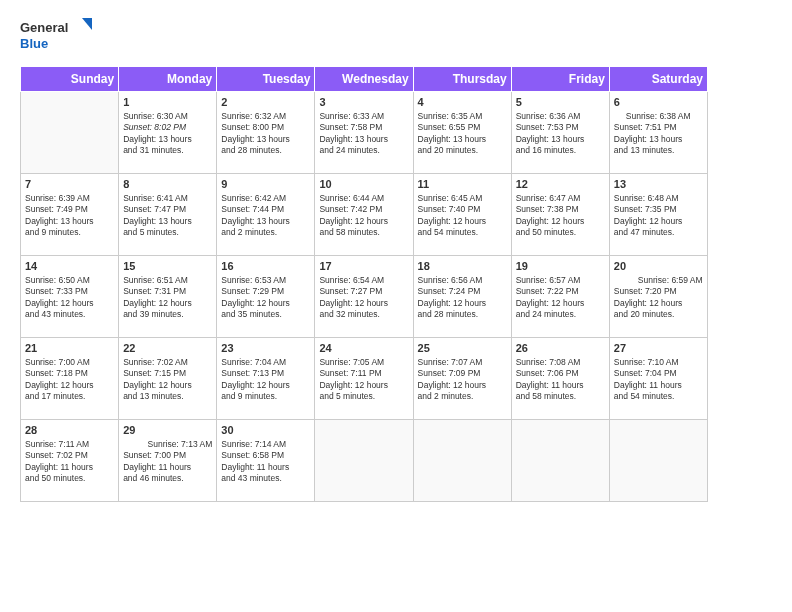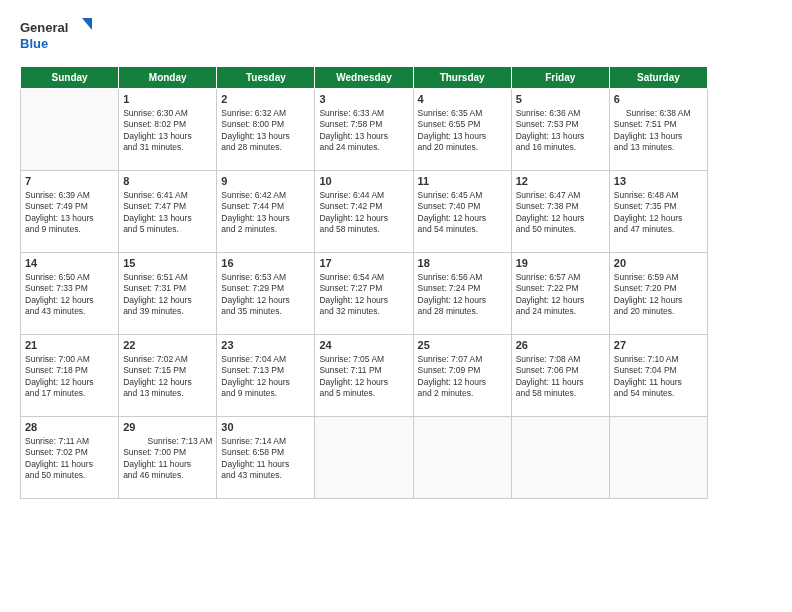--- a/index.html
+++ b/index.html
@@ -38,25 +38,25 @@
     .location {
       font-size: 14px;
       color: #555;
     }
     .calendar {
       width: 100%;
       border-collapse: collapse;
       font-size: 9.5px;
     }
     .calendar thead tr th {
-      background: #15803d;
+      background: #8b5cf6;
       color: #fff;
       padding: 5px 4px;
-      text-align: center;
-      font-size: 10px;
+      text-align: right;
+      font-size: 12px;
       font-weight: bold;
       border: 1px solid #fff;
     }
     .calendar tbody tr td {
       border: 1px solid #ccc;
       padding: 3px 4px;
       vertical-align: top;
       width: calc(100% / 7);
       height: 82px;
       color: #333;
@@ -105,21 +105,21 @@
           <th>Friday</th>
           <th>Saturday</th>
         </tr>
     </thead>
     <tbody id="tbody">
         <tr>
           <td class="empty-cell"></td>
           <td>
             <span class="day-number">1</span>
             <span class="day-info" style="display: block;">Sunrise: 6:30 AM</span>
-            <span class="day-info" style="display: block;">Sunset: 8:02 PM</span>
+            <span class="day-info" style="display: block; font-style: italic;">Sunset: 8:02 PM</span>
             <span class="day-info" style="display: block;">Daylight: 13 hours</span>
             <span class="day-info" style="display: block;">and 31 minutes.</span>
           </td>
           <td>
             <span class="day-number">2</span>
             <span class="day-info" style="display: block;">Sunrise: 6:32 AM</span>
             <span class="day-info" style="display: block;">Sunset: 8:00 PM</span>
             <span class="day-info" style="display: block;">Daylight: 13 hours</span>
             <span class="day-info" style="display: block;">and 28 minutes.</span>
           </td>
@@ -241,21 +241,21 @@
           </td>
           <td>
             <span class="day-number">19</span>
             <span class="day-info" style="display: block;">Sunrise: 6:57 AM</span>
             <span class="day-info" style="display: block;">Sunset: 7:22 PM</span>
             <span class="day-info" style="display: block;">Daylight: 12 hours</span>
             <span class="day-info" style="display: block;">and 24 minutes.</span>
           </td>
           <td>
             <span class="day-number">20</span>
-            <span class="day-info" style="display: block;">Sunrise: 6:59 AM</span>
+            <span class="day-info" style="display: block; margin-left: 24px;">Sunrise: 6:59 AM</span>
             <span class="day-info" style="display: block;">Sunset: 7:20 PM</span>
             <span class="day-info" style="display: block;">Daylight: 12 hours</span>
             <span class="day-info" style="display: block;">and 20 minutes.</span>
           </td>
         </tr>
         <tr>
           <td>
             <span class="day-number">21</span>
             <span class="day-info" style="display: block;">Sunrise: 7:00 AM</span>
             <span class="day-info" style="display: block;">Sunset: 7:18 PM</span>

